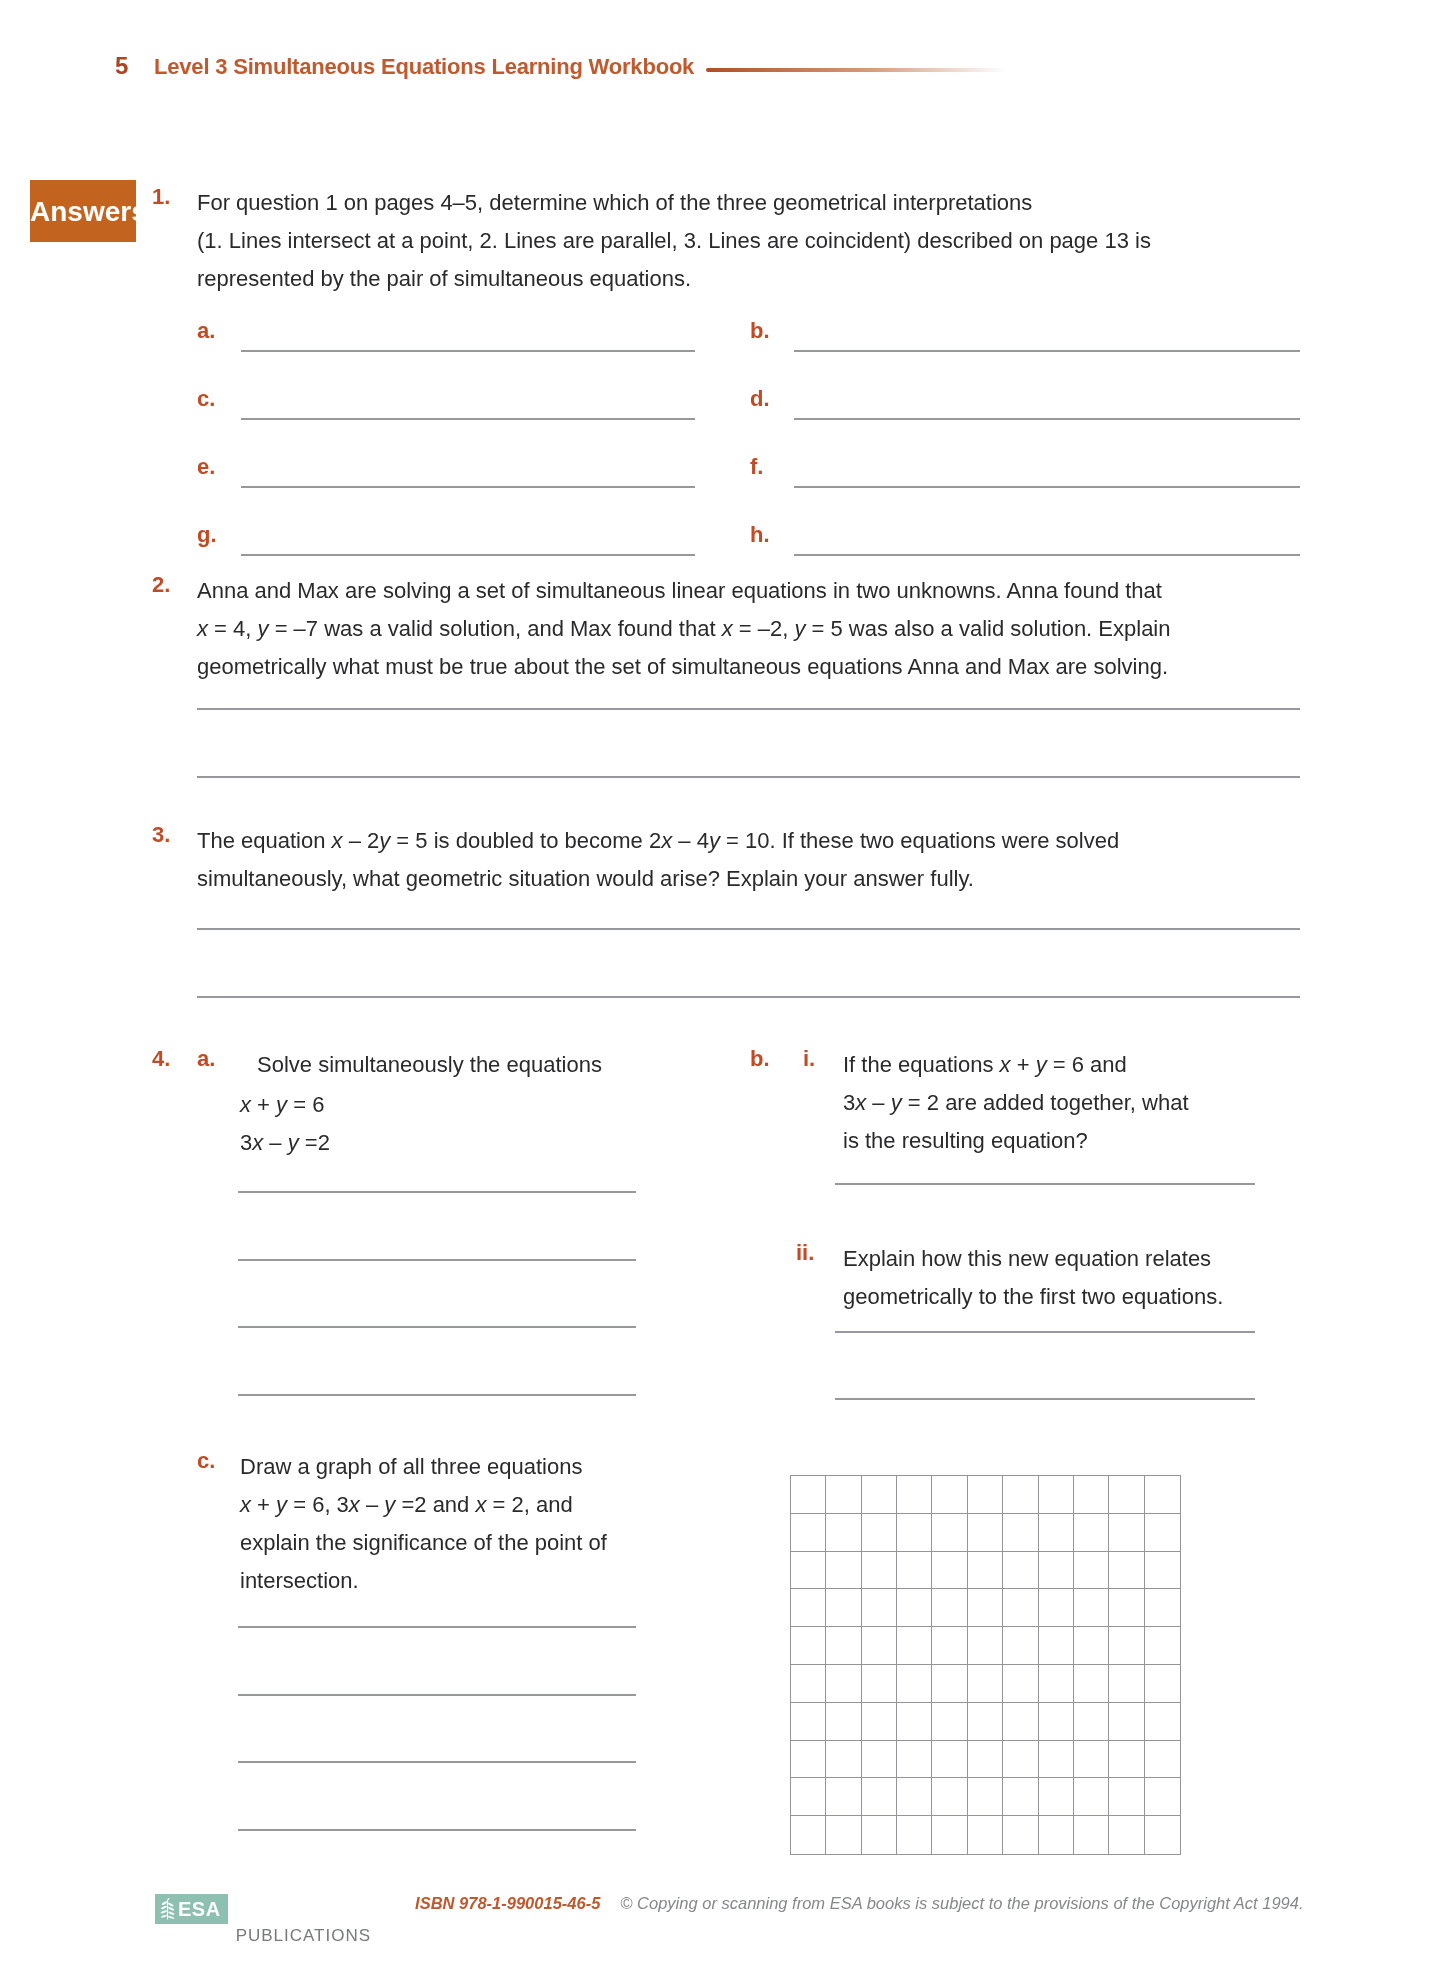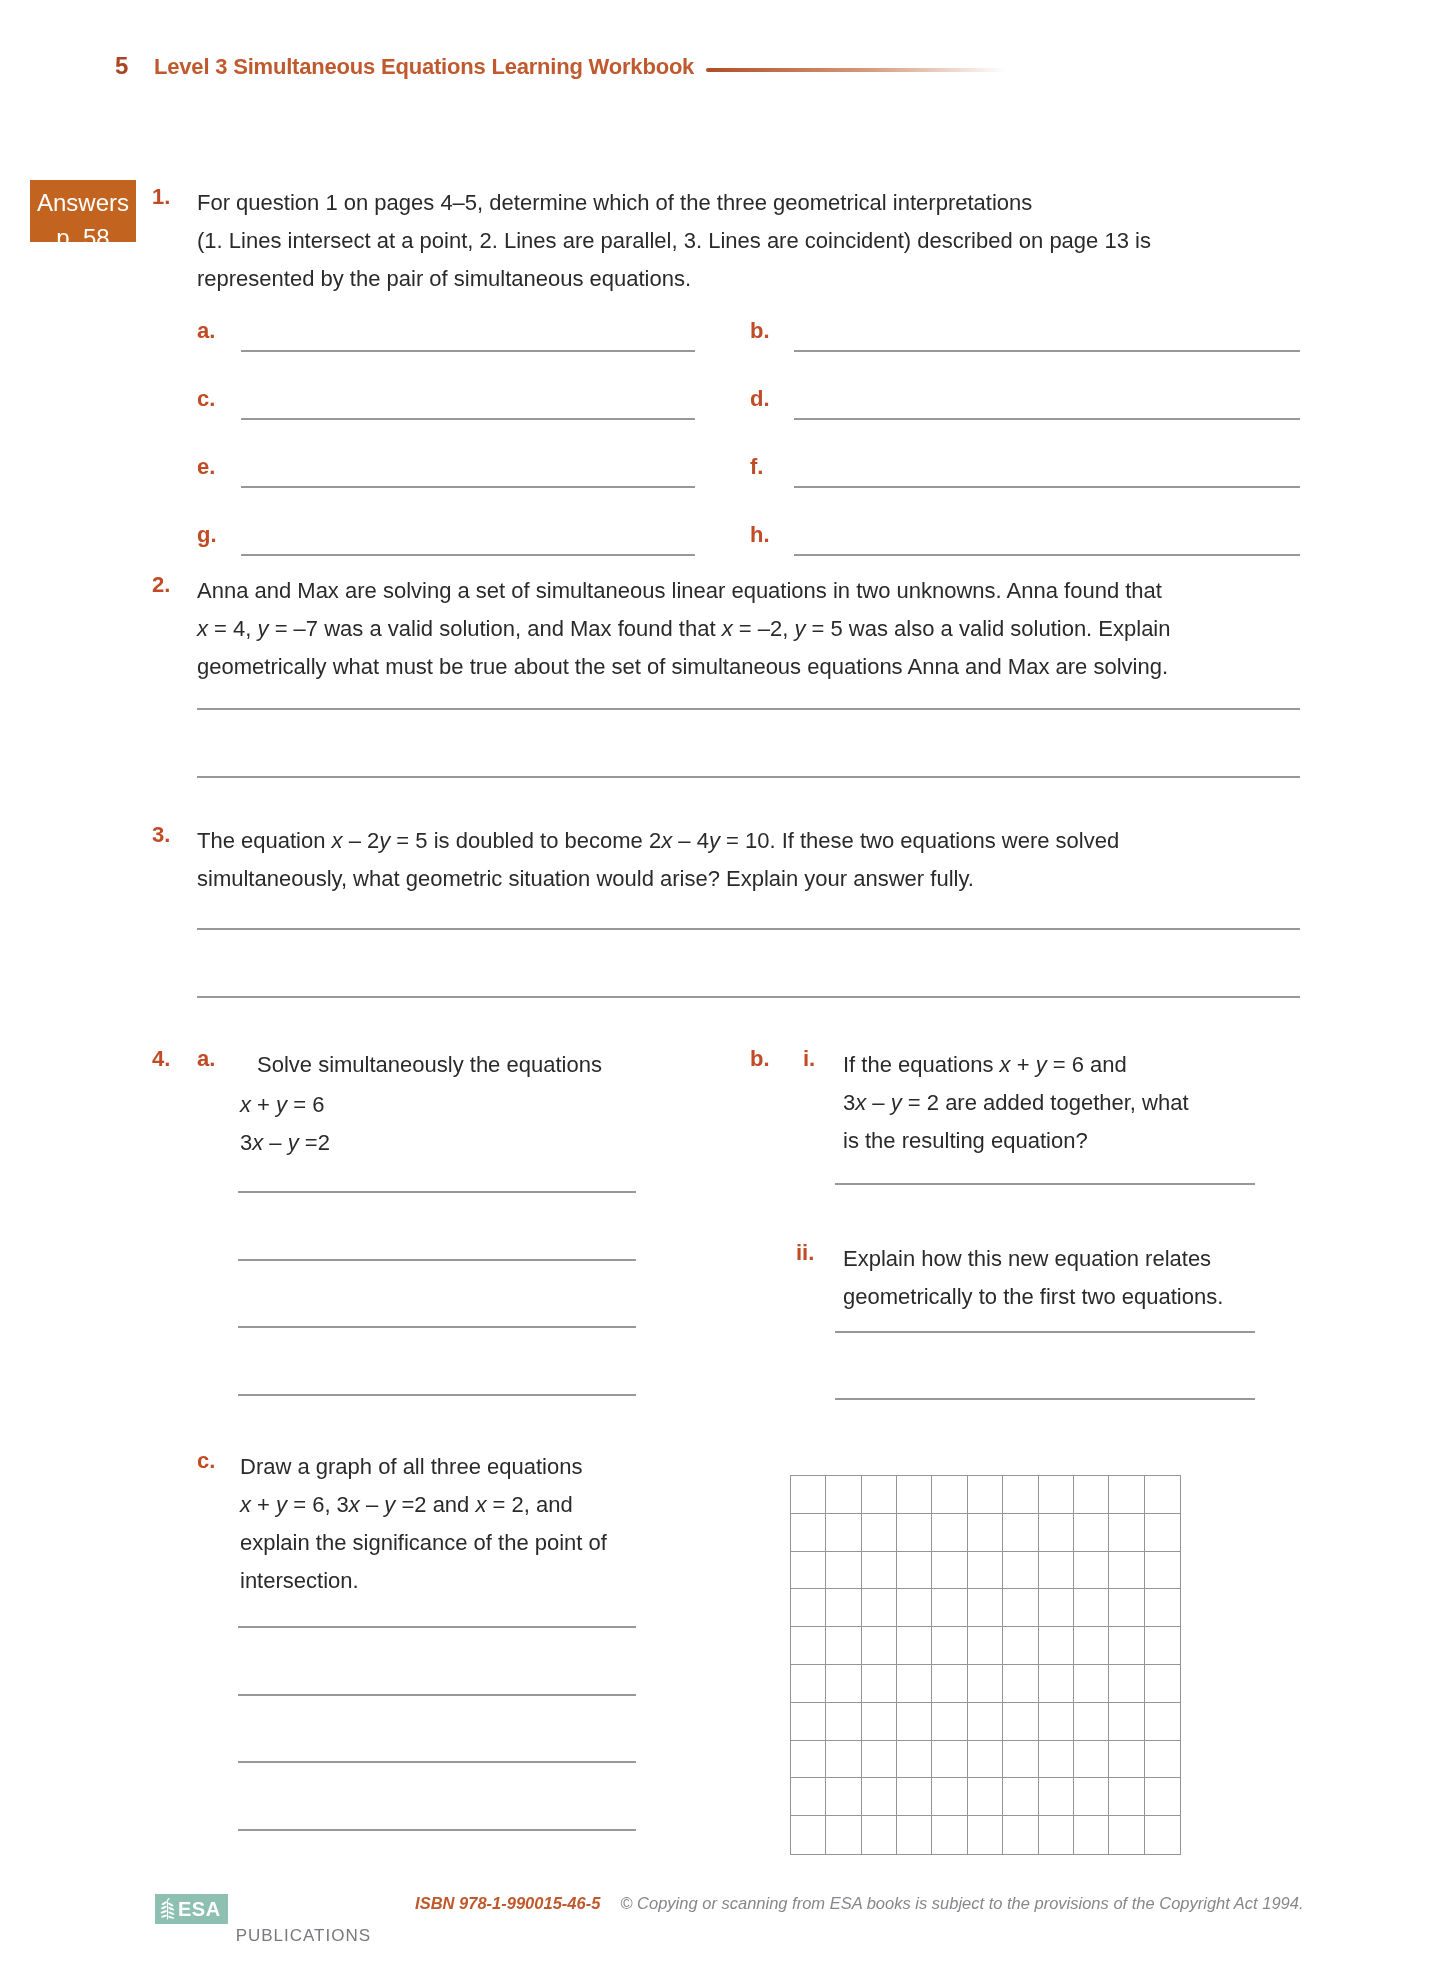--- a/index.html
+++ b/index.html
@@ -8,21 +8,21 @@
 
   
   .hdr { position:absolute; left:115px; top:52px; display:flex; align-items:baseline; }
   .pagenum { font-size:24px; font-weight:bold; color:#ab4520; letter-spacing:-0.3px; }
   .hdr-title { font-size:22px; font-weight:bold; color:#c05a2e; margin-left:26px; letter-spacing:-0.2px; }
   .hdr-rule { width:300px; height:4px; margin-left:12px; align-self:center; position:relative; top:4px;
               background:linear-gradient(to right,#b04d26,#d59c7e 55%,rgba(247,236,229,0)); border-radius:2px; }
 
   
   .badge { position:absolute; left:30px; top:180px; width:106px; height:62px; background:#c2641f;
-           color:#ffffff; text-align:center; font-weight:normal; font-size:24px; line-height:1.45; padding-top:6px; }
+           color:#ffffff; text-align:center; font-weight:bold; font-size:28px; line-height:1.45; padding-top:12px; }
 
   
   .qnum { position:absolute; font-size:22px; font-weight:bold; color:#c04b24; }
   .qtext { position:absolute; font-size:22px; line-height:38px; color:#2a2a2c; }
   .tline { white-space:nowrap; }
   i { font-style:italic; }
 
   
   .parts { position:absolute; left:197px; top:318px; width:1103px; display:grid;
            grid-template-columns:553px 550px; }

